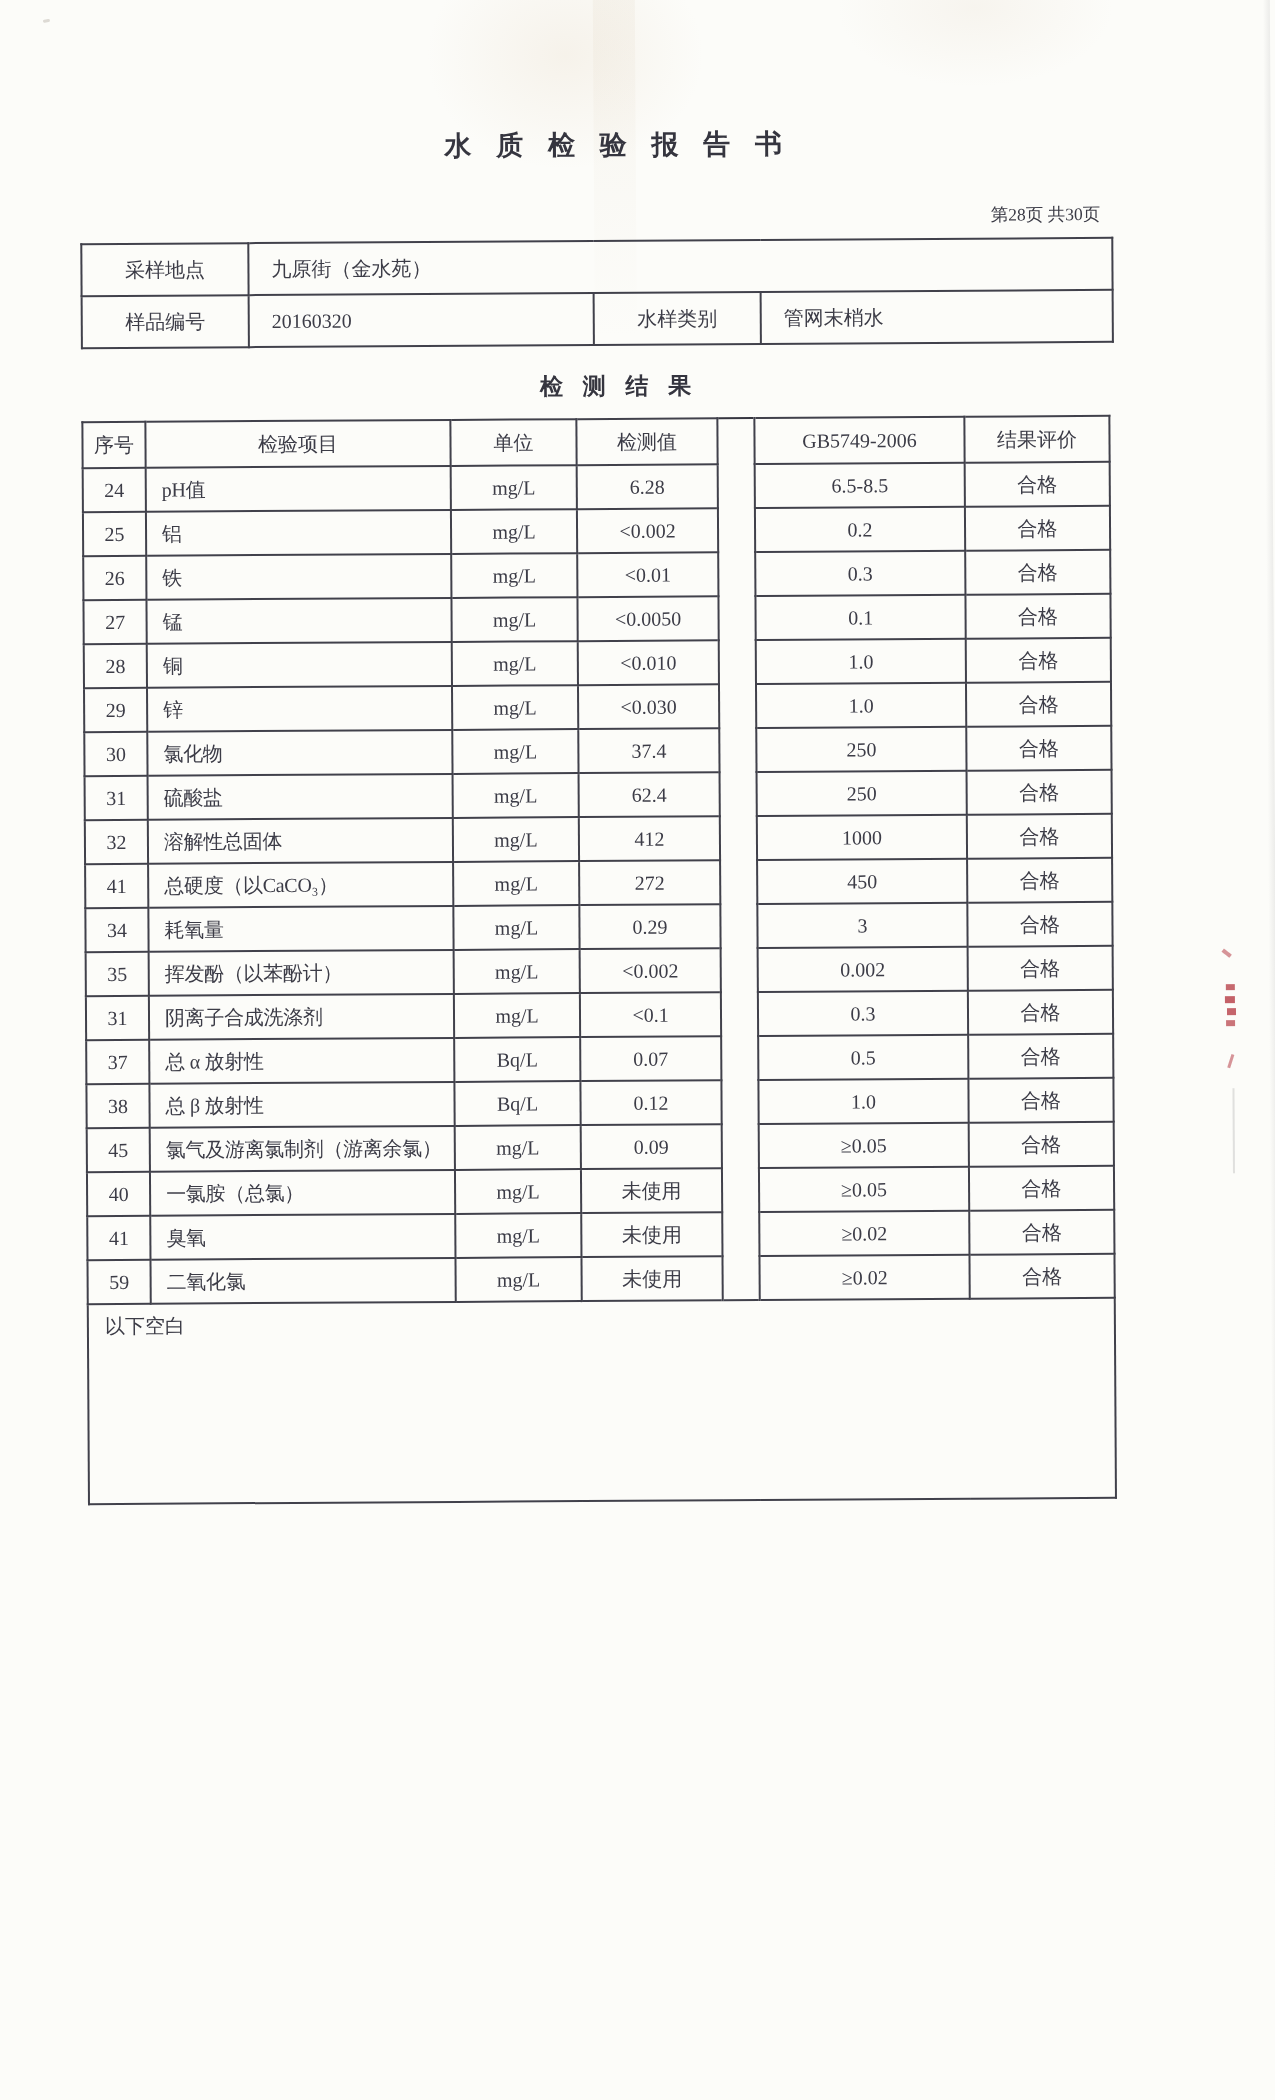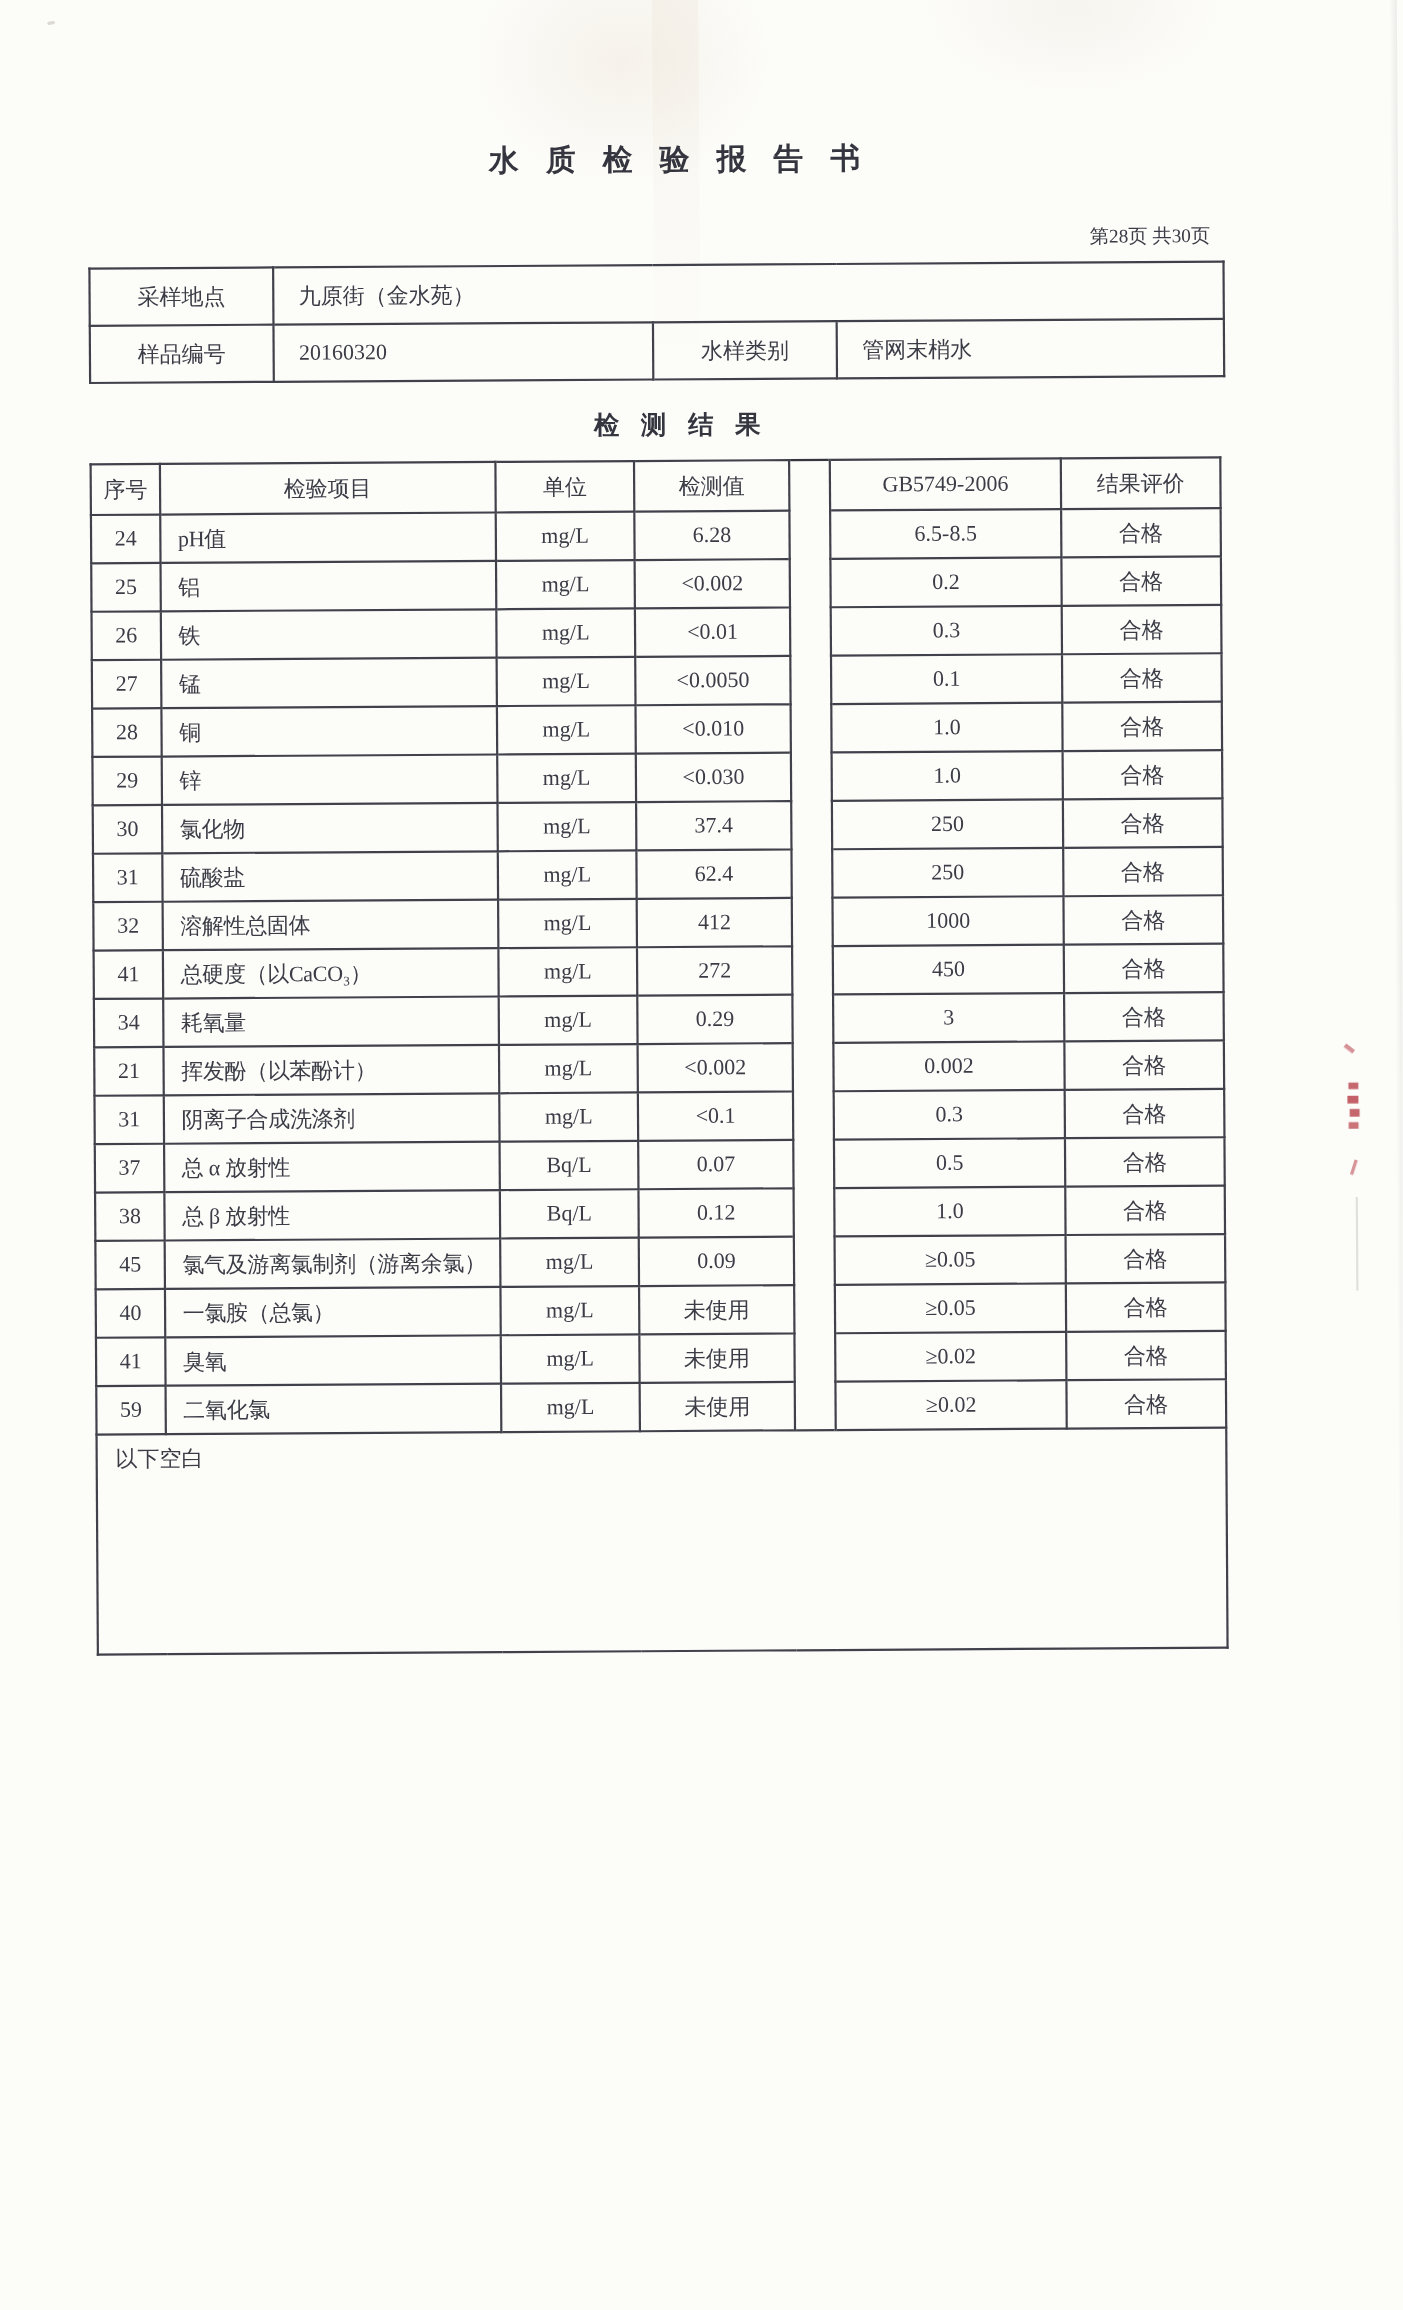--- a/index.html
+++ b/index.html
@@ -196,21 +196,21 @@
   </tr>
         <tr>
     <td class="c-no">34</td>
     <td class="c-item">耗氧量</td>
     <td class="c-unit">mg/L</td>
     <td class="c-value">0.29</td>
     <td class="c-std">3</td>
     <td class="c-eval">合格</td>
   </tr>
         <tr>
-    <td class="c-no">21</td>
+    <td class="c-no">35</td>
     <td class="c-item">挥发酚（以苯酚计）</td>
     <td class="c-unit">mg/L</td>
     <td class="c-value">&lt;0.002</td>
     <td class="c-std">0.002</td>
     <td class="c-eval">合格</td>
   </tr>
         <tr>
     <td class="c-no">31</td>
     <td class="c-item">阴离子合成洗涤剂</td>
     <td class="c-unit">mg/L</td>

